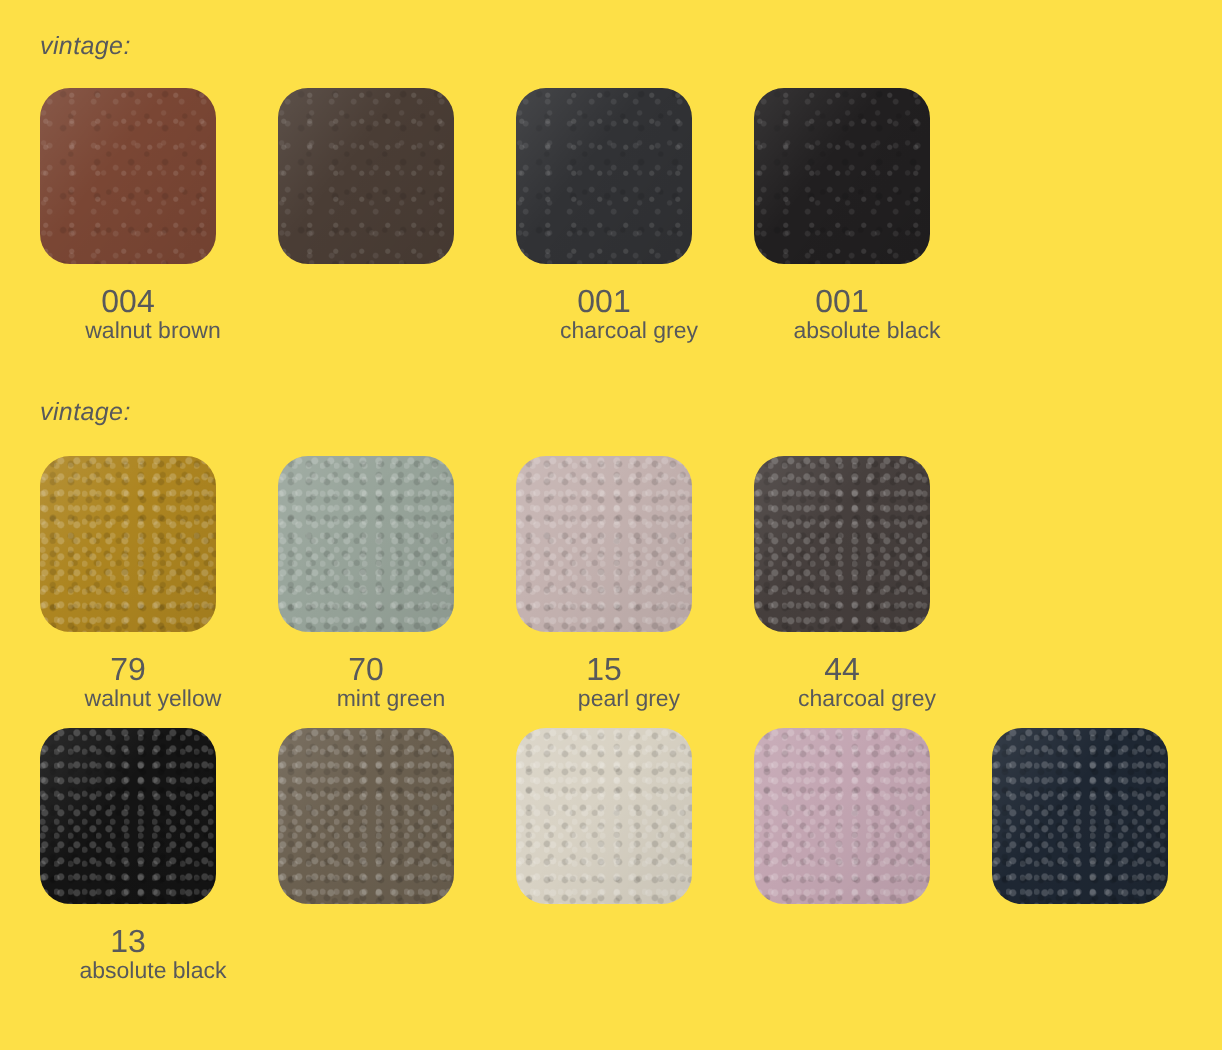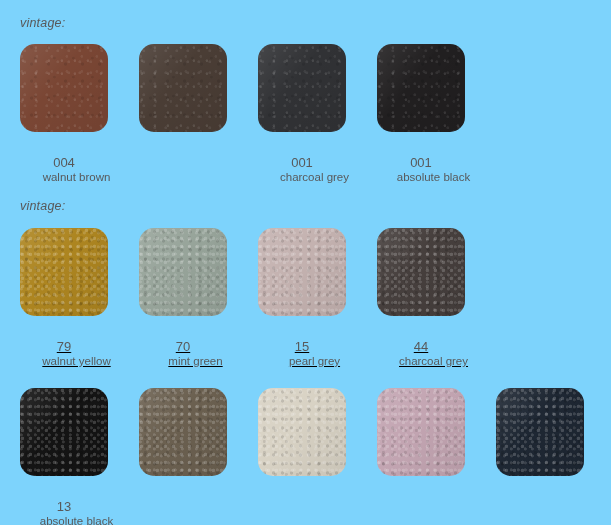--- a/index.html
+++ b/index.html
@@ -82,40 +82,40 @@
   .swatch-chip.grain-suede::before {
     background-image:
       radial-gradient(circle at 30% 30%, rgba(255,255,255,0.20) 0 1.4px, transparent 2.1px),
       radial-gradient(circle at 72% 44%, rgba(0,0,0,0.13) 0 1.3px, transparent 2px),
       radial-gradient(circle at 18% 70%, rgba(255,255,255,0.16) 0 1.2px, transparent 1.9px),
       radial-gradient(circle at 58% 86%, rgba(0,0,0,0.11) 0 1.2px, transparent 1.9px);
     background-size: 8px 8px, 9px 9px, 7px 7px, 11px 11px;
   }
 
   .swatch-code {
-    margin-top: 23px;
-    font-size: 13px;
+    margin-top: 12px;
+    font-size: 16px;
     color: #58595b;
     line-height: 15px;
     text-align: center;
   }
   .swatch-name {
     font-size: 11.5px;
     color: #58595b;
     line-height: 15px;
     text-align: center;
     white-space: nowrap;
     margin-left: 25px;
   }
   .swatch-label.hidden-label { visibility: hidden; }
 </style>
 </head>
 <body>
 
-<div class="page" style="background: #7dd3fc;">
+<div class="page" style="background: #fde047;">
 
 <div class="group-title" style="top: 16px;">vintage:</div>
     <div class="swatch-row" style="top: 44px;">
       <div class="swatch-cell">
         <div class="swatch-chip" style="background-color: rgb(122, 70, 52);"></div>
         <div class="swatch-label">
           <div class="swatch-code">004</div>
           <div class="swatch-name">walnut brown</div>
         </div>
       </div>
@@ -131,21 +131,21 @@
       </div>
       <div class="swatch-cell">
         <div class="swatch-chip" style="background-color: rgb(33, 31, 32);"></div>
         <div class="swatch-label">
           <div class="swatch-code">001</div>
           <div class="swatch-name">absolute black</div>
         </div>
       </div>
     </div>
     <div class="group-title" style="top: 199px;">vintage:</div>
-    <div class="swatch-row" style="top: 228px; text-decoration: underline;">
+    <div class="swatch-row" style="top: 228px;">
       <div class="swatch-cell">
         <div class="swatch-chip grain-suede" style="background-color: rgb(173, 133, 32);"></div>
         <div class="swatch-label">
           <div class="swatch-code">79</div>
           <div class="swatch-name">walnut yellow</div>
         </div>
       </div>
       <div class="swatch-cell">
         <div class="swatch-chip grain-suede" style="background-color: rgb(151, 164, 154);"></div>
         <div class="swatch-label">
@@ -161,21 +161,21 @@
         </div>
       </div>
       <div class="swatch-cell">
         <div class="swatch-chip grain-suede" style="background-color: rgb(70, 63, 61);"></div>
         <div class="swatch-label">
           <div class="swatch-code">44</div>
           <div class="swatch-name">charcoal grey</div>
         </div>
       </div>
     </div>
-    <div class="swatch-row" style="top: 388px;">
+    <div class="swatch-row" style="top: 364px;">
       <div class="swatch-cell">
         <div class="swatch-chip grain-suede" style="background-color: rgb(20, 20, 20);"></div>
         <div class="swatch-label">
           <div class="swatch-code">13</div>
           <div class="swatch-name">absolute black</div>
         </div>
       </div>
       <div class="swatch-cell">
         <div class="swatch-chip grain-suede" style="background-color: rgb(107, 96, 80);"></div>
         <div class="swatch-label hidden-label">

